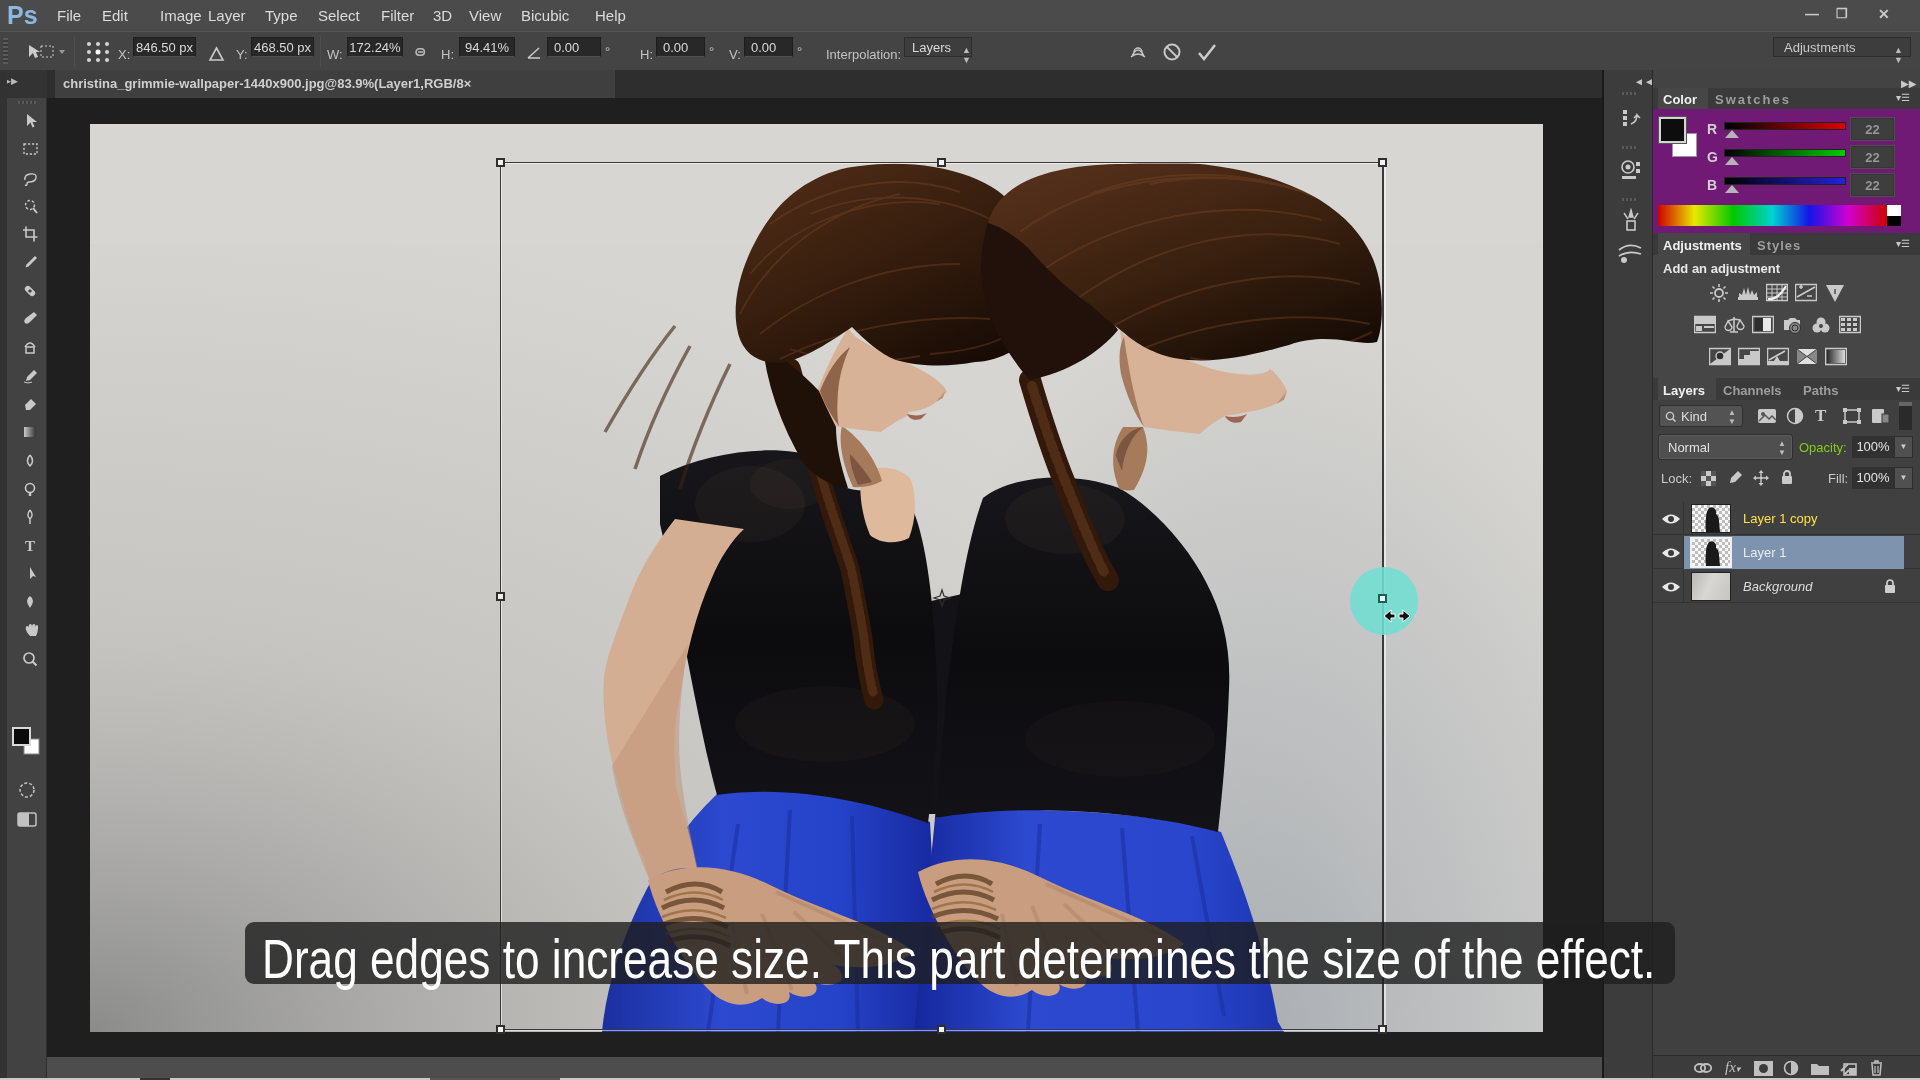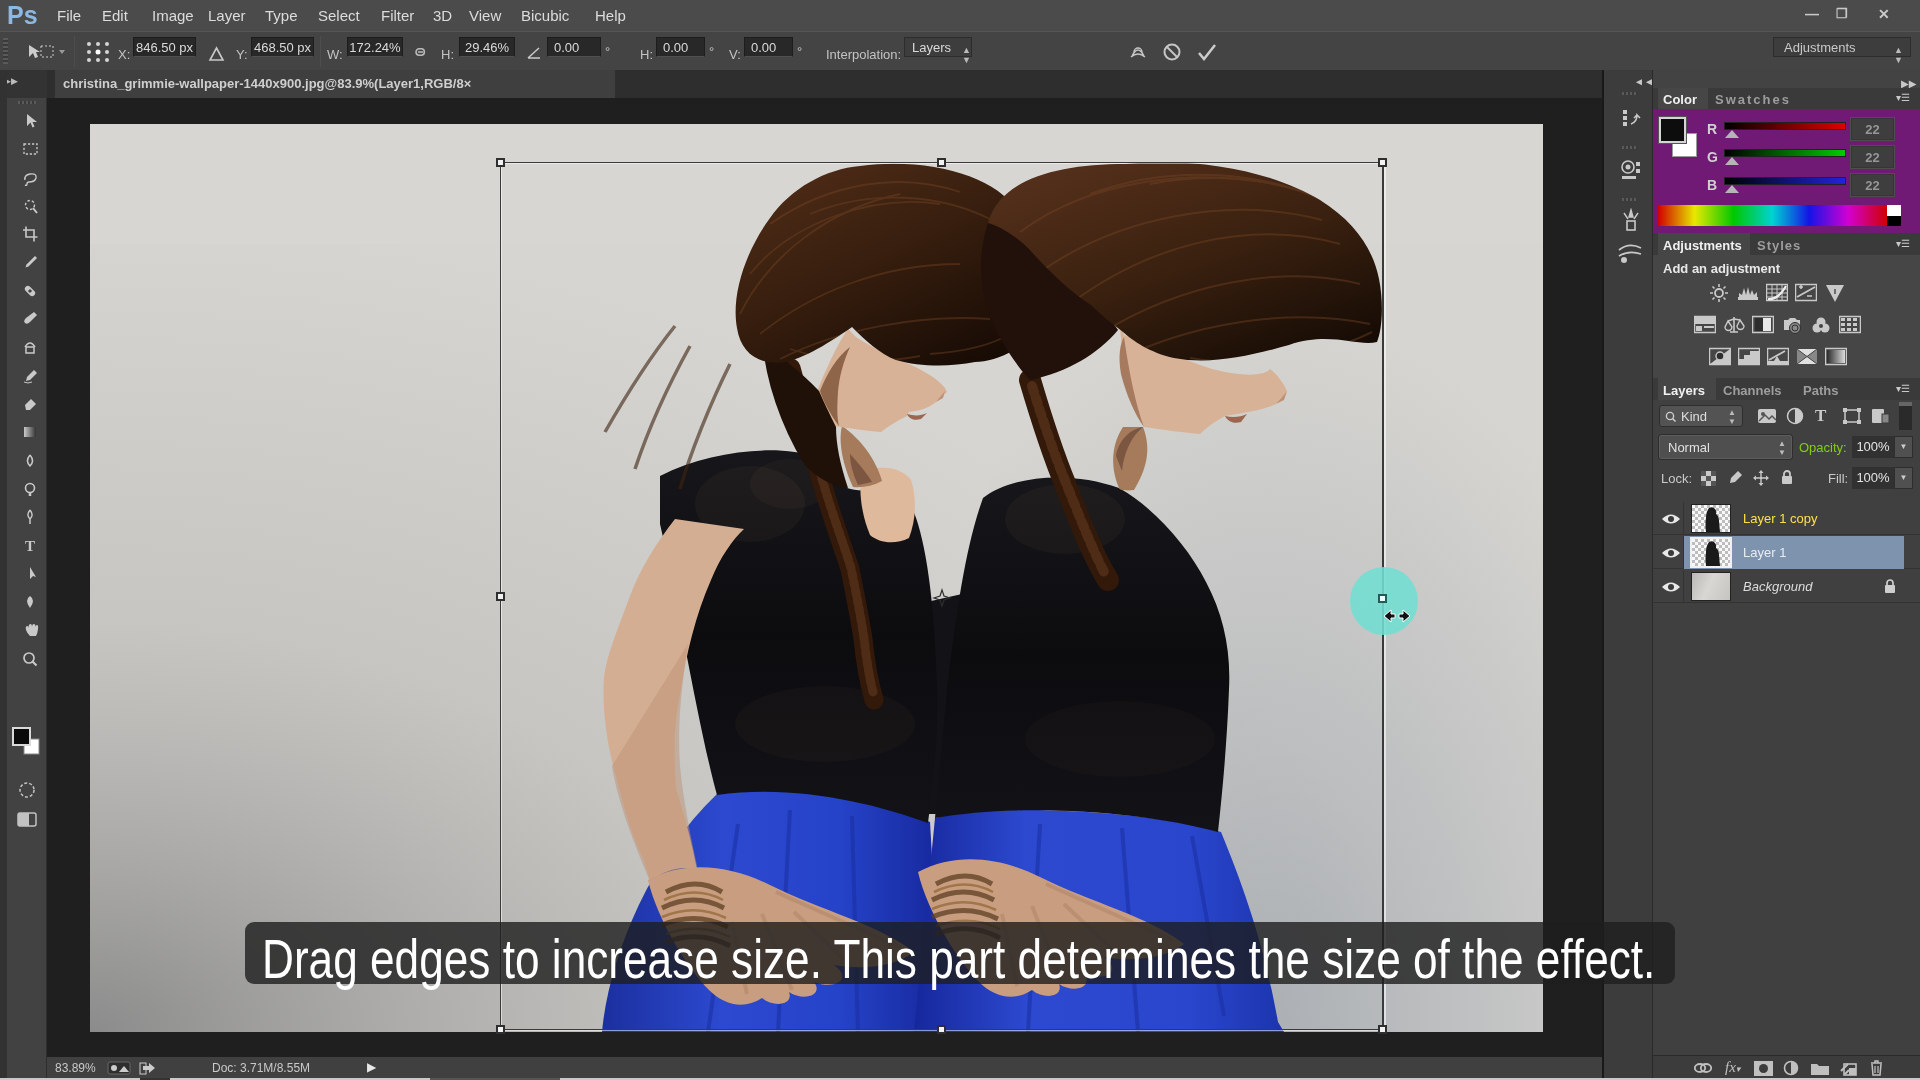--- a/index.html
+++ b/index.html
@@ -43,21 +43,21 @@
   #bottomstrip { position:absolute; top:1078px; left:0; width:1920px; height:2px; background:#c9c9cb; }
 </style>
 </head>
 <body>
 <div id="root">
 
   <div id="menubar">
     <span id="pslogo">Ps</span>
     <span class="mitem" style="left:57px;">File</span>
     <span class="mitem" style="left:102px;">Edit</span>
-    <span class="mitem" style="left:152px;">Image</span>
+    <span class="mitem" style="left:160px;">Image</span>
     <span class="mitem" style="left:208px;">Layer</span>
     <span class="mitem" style="left:265px;">Type</span>
     <span class="mitem" style="left:318px;">Select</span>
     <span class="mitem" style="left:381px;">Filter</span>
     <span class="mitem" style="left:433px;">3D</span>
     <span class="mitem" style="left:469px;">View</span>
     <span class="mitem" style="left:521px;">Bicubic</span>
     <span class="mitem" style="left:595px;">Help</span>
     <span class="winbtn" style="left:1805px;">—</span>
     <span class="winbtn" style="left:1836px; font-size:13px;">❐</span>
@@ -92,21 +92,21 @@
       </svg>
     <span class="olabel" style="left:236px;">Y:</span>
     <div class="obox" style="left:251px; width:63px;">468.50 px</div>
     <div class="osep" style="left:320px;"></div>
     <span class="olabel" style="left:327px;">W:</span>
     <div class="obox" style="left:347px; width:56px;">172.24%</div>
     <svg class="abs" style="left:411px; top:13px;" width="18" height="14" viewBox="0 0 18 14">
         <path d="M5,7 a3.2,3.2 0 0 1 3.2,-3.2 h2 a3.2,3.2 0 0 1 0,6.4 h-2 A3.2,3.2 0 0 1 5,7 M7,7 h5" fill="none" stroke="#bbb" stroke-width="1.5"></path>
       </svg>
     <span class="olabel" style="left:441px;">H:</span>
-    <div class="obox" style="left:459px; width:56px;">29.46%</div>
+    <div class="obox" style="left:459px; width:56px;">94.41%</div>
     <svg class="abs" style="left:526px; top:14px;" width="16" height="14" viewBox="0 0 16 14">
         <path d="M2,12 L13,2 M2,12 L14,12" stroke="#c9c9c9" stroke-width="1.5" fill="none"></path>
       </svg>
     <div class="obox" style="left:547px; width:54px; text-align:left; padding-left:6px;">0.00</div>
     <span class="olabel" style="left:605px; top:12px;">°</span>
     <span class="olabel" style="left:640px;">H:</span>
     <div class="obox" style="left:656px; width:49px; text-align:left; padding-left:6px;">0.00</div>
     <span class="olabel" style="left:709px; top:12px;">°</span>
     <span class="olabel" style="left:729px;">V:</span>
     <div class="obox" style="left:744px; width:49px; text-align:left; padding-left:6px;">0.00</div>
@@ -398,32 +398,20 @@
   <div class="handle" style="left:1378px; top:594px; background:#e8fffc; border-color:#1d5f58;"></div>
   <svg class="abs" style="left:1384px; top:608px;" width="26" height="16" viewBox="0 0 26 16">
     <path d="M0,8 L7,2 L7,6 L11,6 L11,10 L7,10 L7,14 Z" fill="#111" stroke="#fff" stroke-width="1"></path>
     <path d="M26,8 L19,2 L19,6 L15,6 L15,10 L19,10 L19,14 Z" fill="#111" stroke="#fff" stroke-width="1"></path>
   </svg>
 
   <div id="caption">
       <span>Drag edges to increase size. This part determines the size of the effect.</span>
     </div>
 
-  <div id="statusbar">
-    <span class="abs" style="left:8px; top:4px;">83.89%</span>
-    <svg class="abs" style="left:60px; top:3px;" width="60" height="16" viewBox="0 0 60 16">
-      <rect x="1" y="2" width="22" height="12" rx="2" fill="#2e2e2e" stroke="#666"></rect>
-      <circle cx="7" cy="8" r="3" fill="#ccc"></circle>
-        <path d="M12,12 l5,-6 l5,6 z" fill="#ccc"></path>
-      <path d="M36,6 l6,0 l0,-3 l6,5 l-6,5 l0,-3 l-6,0 z" fill="#ccc"></path>
-      <rect x="33" y="3" width="6" height="11" fill="none" stroke="#ccc"></rect>
-    </svg>
-    <span class="abs" style="left:165px; top:4px;">Doc: 3.71M/8.55M</span>
-    <span class="abs" style="left:320px; top:3px; color:#e8e8e8;">▶</span>
-  </div>
 
   <div id="dock">
     <span class="pmenu" style="left:30px; top:6px;">◄◄</span>
     <div class="abs" style="left:18px; top:22px; width:16px; height:3px; background:repeating-linear-gradient(to right,#5a5a5a 0 2px,#3a3a3a 2px 4px);"></div>
     <svg class="abs" style="left:17px; top:38px;" width="20" height="20" viewBox="0 0 20 20">
       <g fill="#c9c9c9">
           <rect x="2" y="2" width="4" height="4"></rect>
           <rect x="2" y="8" width="4" height="4"></rect>
           <rect x="2" y="14" width="4" height="4"></rect>
       <path d="M10,16 q6,-2 6,-9 l3,3 m-3,-3 l-3,3" stroke="#c9c9c9" fill="none" stroke-width="1.6"></path>

